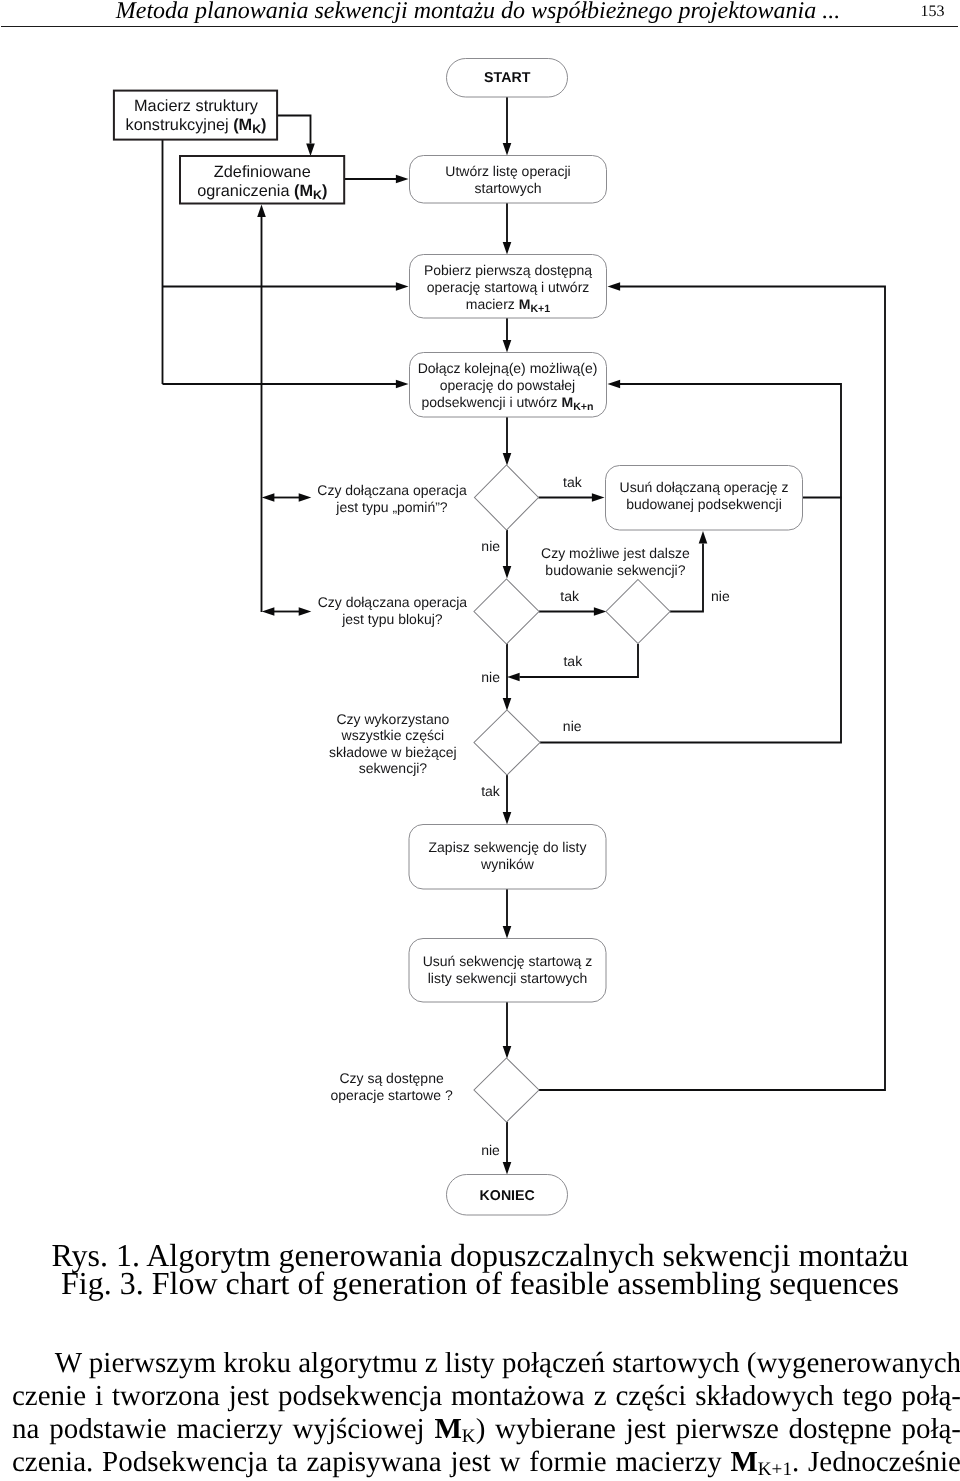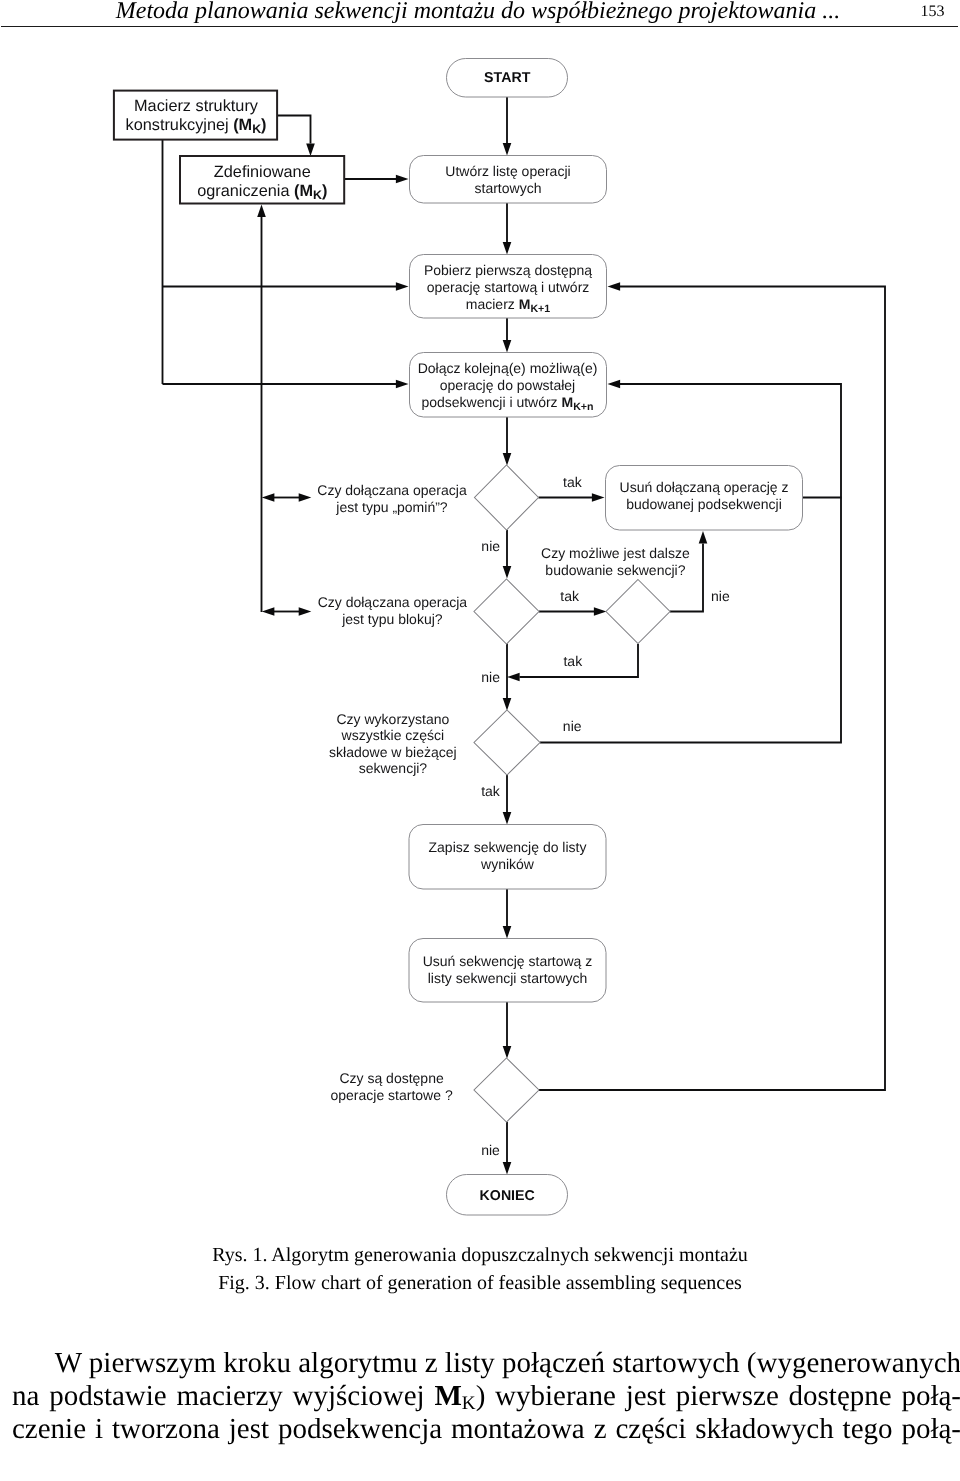--- a/index.html
+++ b/index.html
@@ -27,21 +27,21 @@
   .lbl{font-family:"Liberation Sans",sans-serif;font-size:14px;fill:#161618;}
   .node{fill:#fff;stroke:#8c8c90;stroke-width:1.0;}
   .node-sq{fill:#fff;stroke:#231f20;stroke-width:2.0;}
   .dia{fill:#fff;stroke:#7e7e82;stroke-width:1.05;}
   .ln{stroke:#0f0f10;stroke-width:1.85;fill:none;}
   .ah{fill:#0a0a0b;}
   .sub{font-size:0.76em;}
 
   
   .caption{position:absolute;left:0;width:960px;text-align:center;
-      font-family:"Liberation Serif",serif;font-size:20px;line-height:27.7px;}
+      font-family:"Liberation Serif",serif;font-size:32px;line-height:27.7px;}
   
   .para{position:absolute;left:12px;width:949px;
       font-family:"Liberation Serif",serif;font-size:29px;line-height:33.2px;}
   .pline{text-align:justify;text-align-last:justify;height:33.2px;}
   .pline.first{text-indent:40px;text-align-last:right;}
   .pline.last{text-align-last:justify;}
   .para b{font-weight:bold;}
   .para sub{font-size:.66em;vertical-align:-.22em;line-height:0;}
 </style>
 </head>
@@ -205,16 +205,17 @@
 </g>
   </svg>
 
   <div class="caption" style="top:1241.8px">
     <div>Rys. 1. Algorytm generowania dopuszczalnych sekwencji montażu</div>
     <div>Fig. 3. Flow chart of generation of feasible assembling sequences</div>
   </div>
 
   <div class="para" id="para" style="top:1346.6px">
       <div class="pline first">W pierwszym kroku algorytmu z listy połączeń startowych (wygenerowanych</div>
+      <div class="pline">czenie i tworzona jest podsekwencja montażowa z części składowych tego połą-</div>
       <div class="pline">na podstawie macierzy wyjściowej <b>M</b><sub>K</sub>) wybierane jest pierwsze dostępne połą-</div>
-      <div class="pline">czenie i tworzona jest podsekwencja montażowa z części składowych tego połą-</div>
+      <div class="pline last">czenia. Podsekwencja ta zapisywana jest w formie macierzy <b>M</b><sub>K+1</sub>. Jednocześnie</div>
     </div>
 </div>
 
 </body></html>

